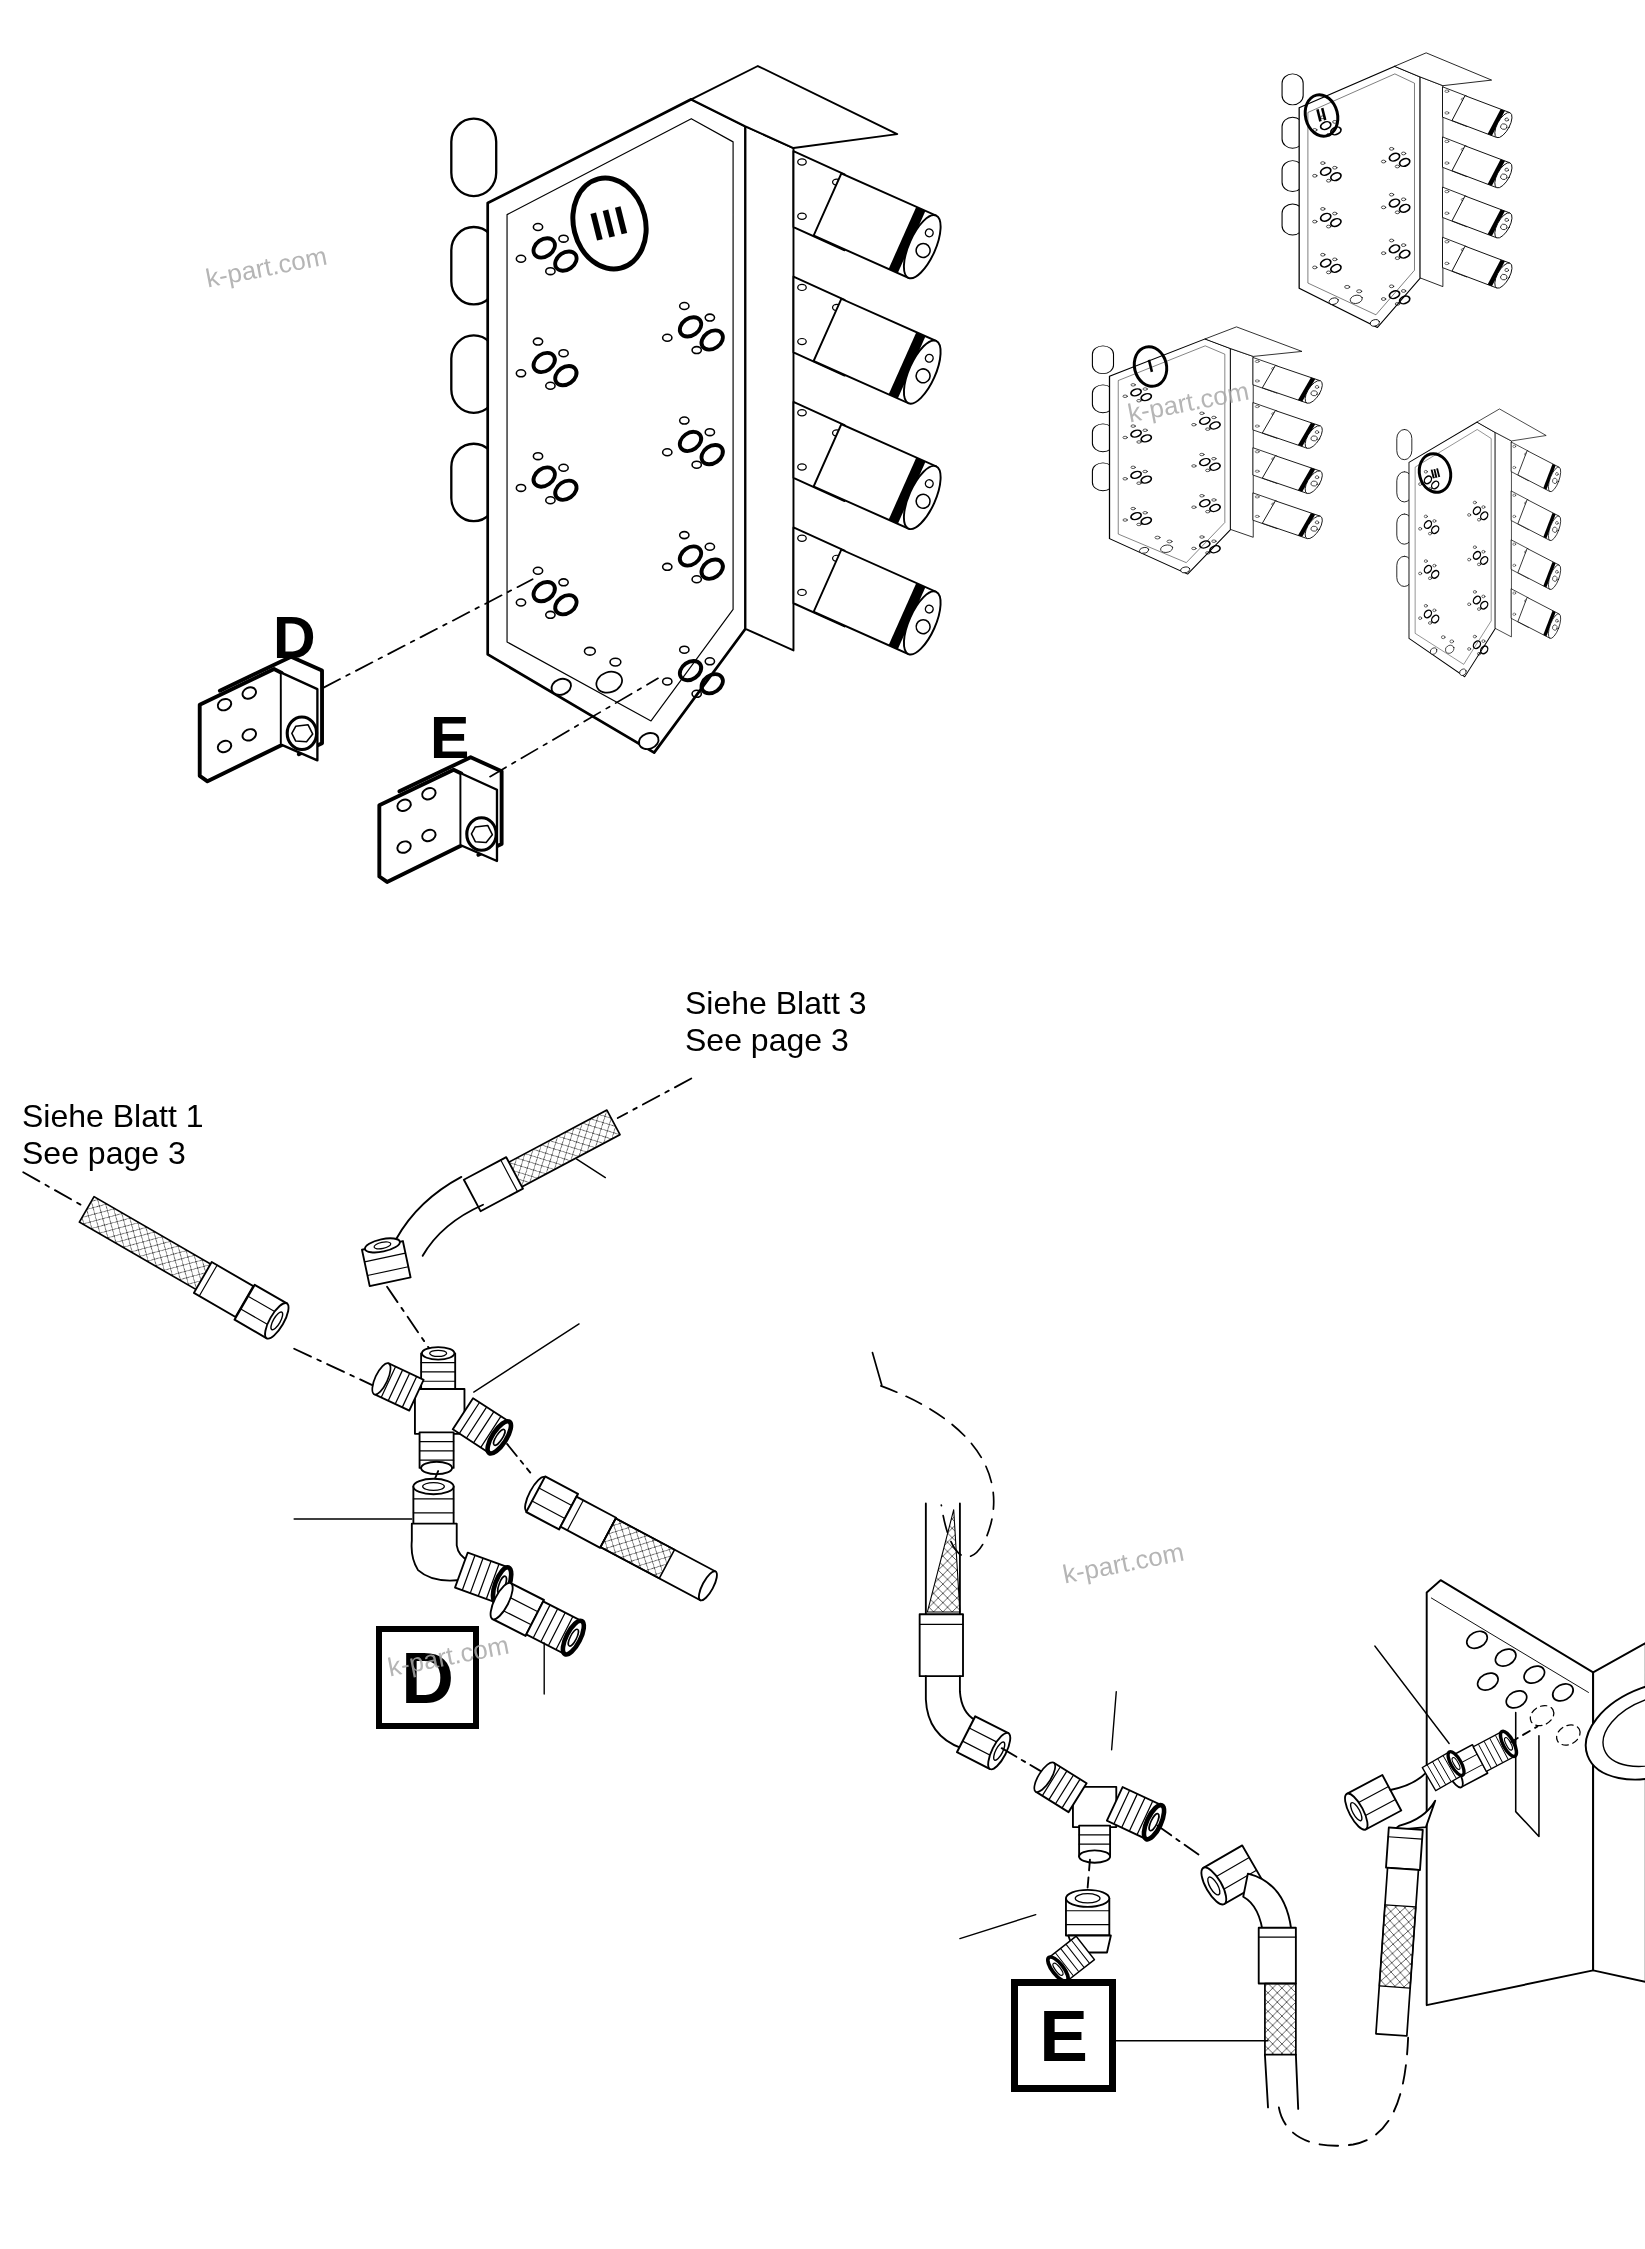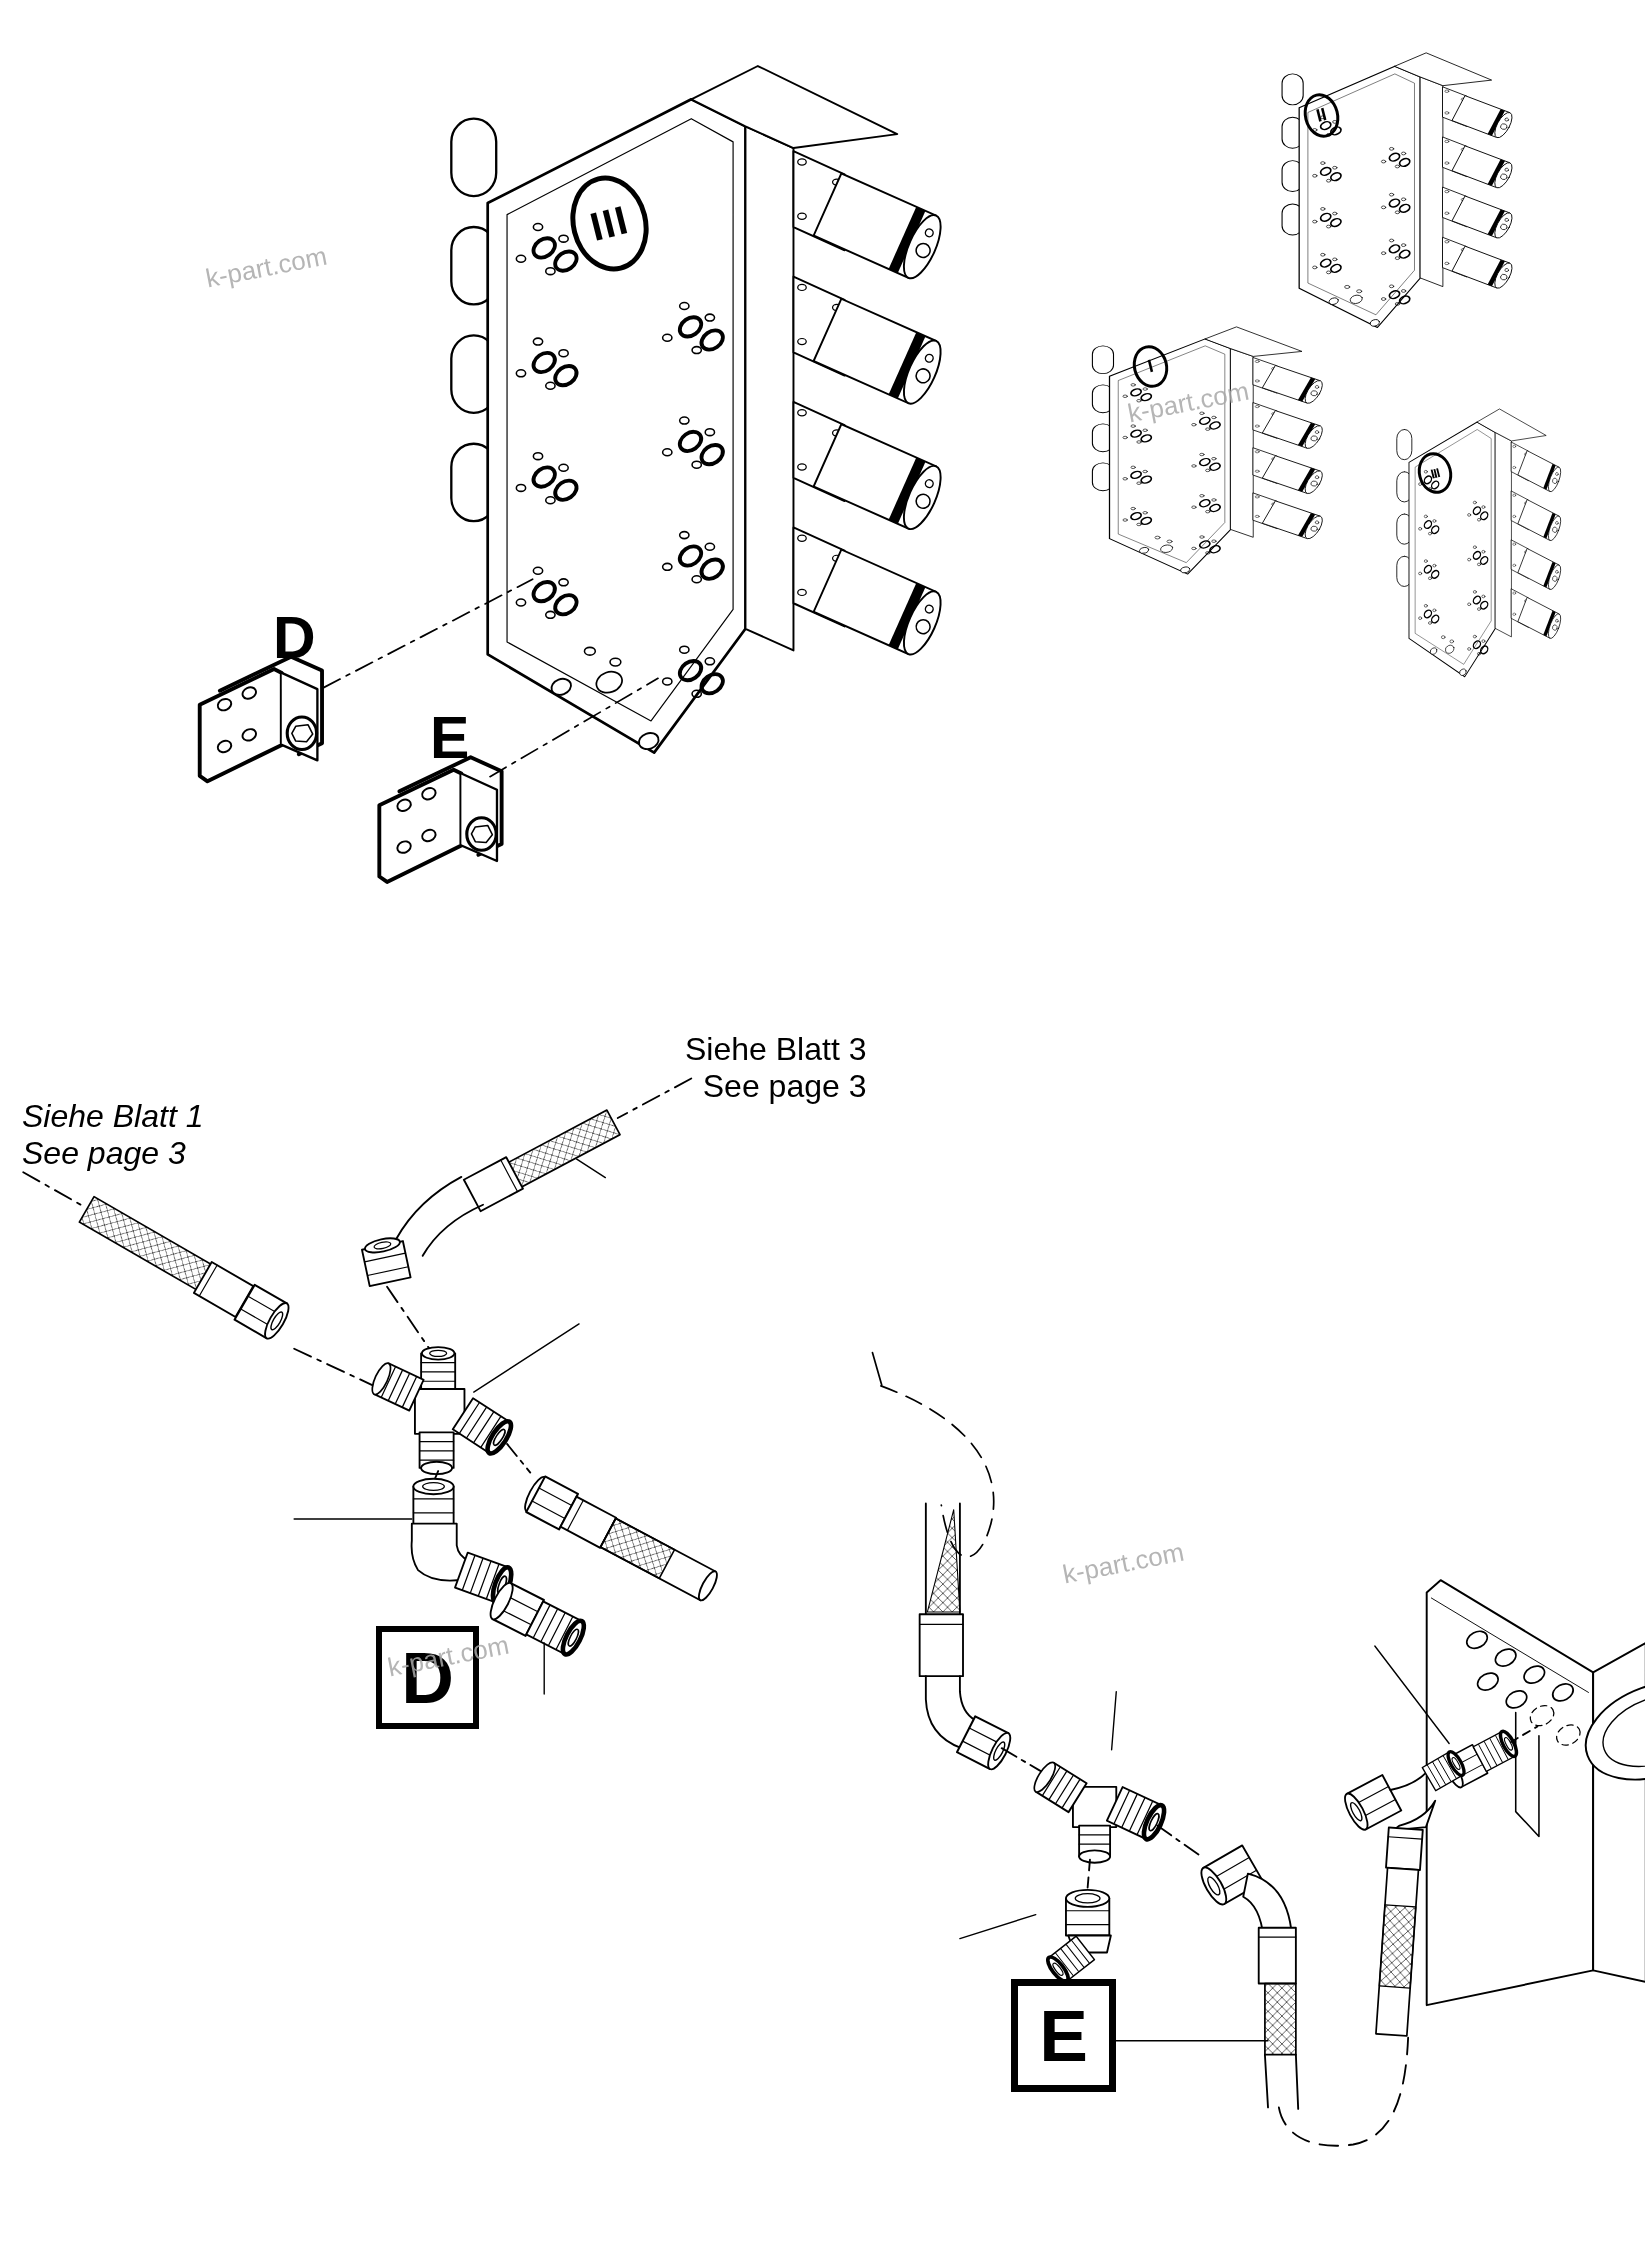--- a/index.html
+++ b/index.html
@@ -347,26 +347,26 @@
     <g transform="translate(1816,2362) rotate(4)">
       <rect x="-22" y="0" width="44" height="52" fill="#fff"></rect>
       <path d="M-22,12 H22" stroke-width="1.5"></path>
       <rect x="-20" y="52" width="40" height="215" fill="#fff" stroke-width="2.2"></rect>
       <rect x="-20" y="100" width="40" height="105" fill="url(#mesh)" stroke-width="1.6"></rect>
     </g>
   </g>
 </g>
 </svg>
 
-<div class="note" style="left:685px;top:1031px;text-align:right;">
+<div class="note" style="left:685px;top:985px;">
   <div>Siehe Blatt 3</div>
   <div>See page 3</div>
 </div>
 
-<div class="note" style="left:22px;top:1098px;font-style:italic;">
+<div class="note" style="left:22px;top:1098px;">
   <div>Siehe Blatt 1</div>
   <div>See page 3</div>
 </div>
 
 <div class="callout-letter" style="left:273px;top:609px;">D</div>
 <div class="callout-letter" style="left:430px;top:709px;">E</div>
 
 <div class="callout-box" style="left:376px;top:1626px;width:91px;height:91px;">
   <span>D</span>
 </div>

